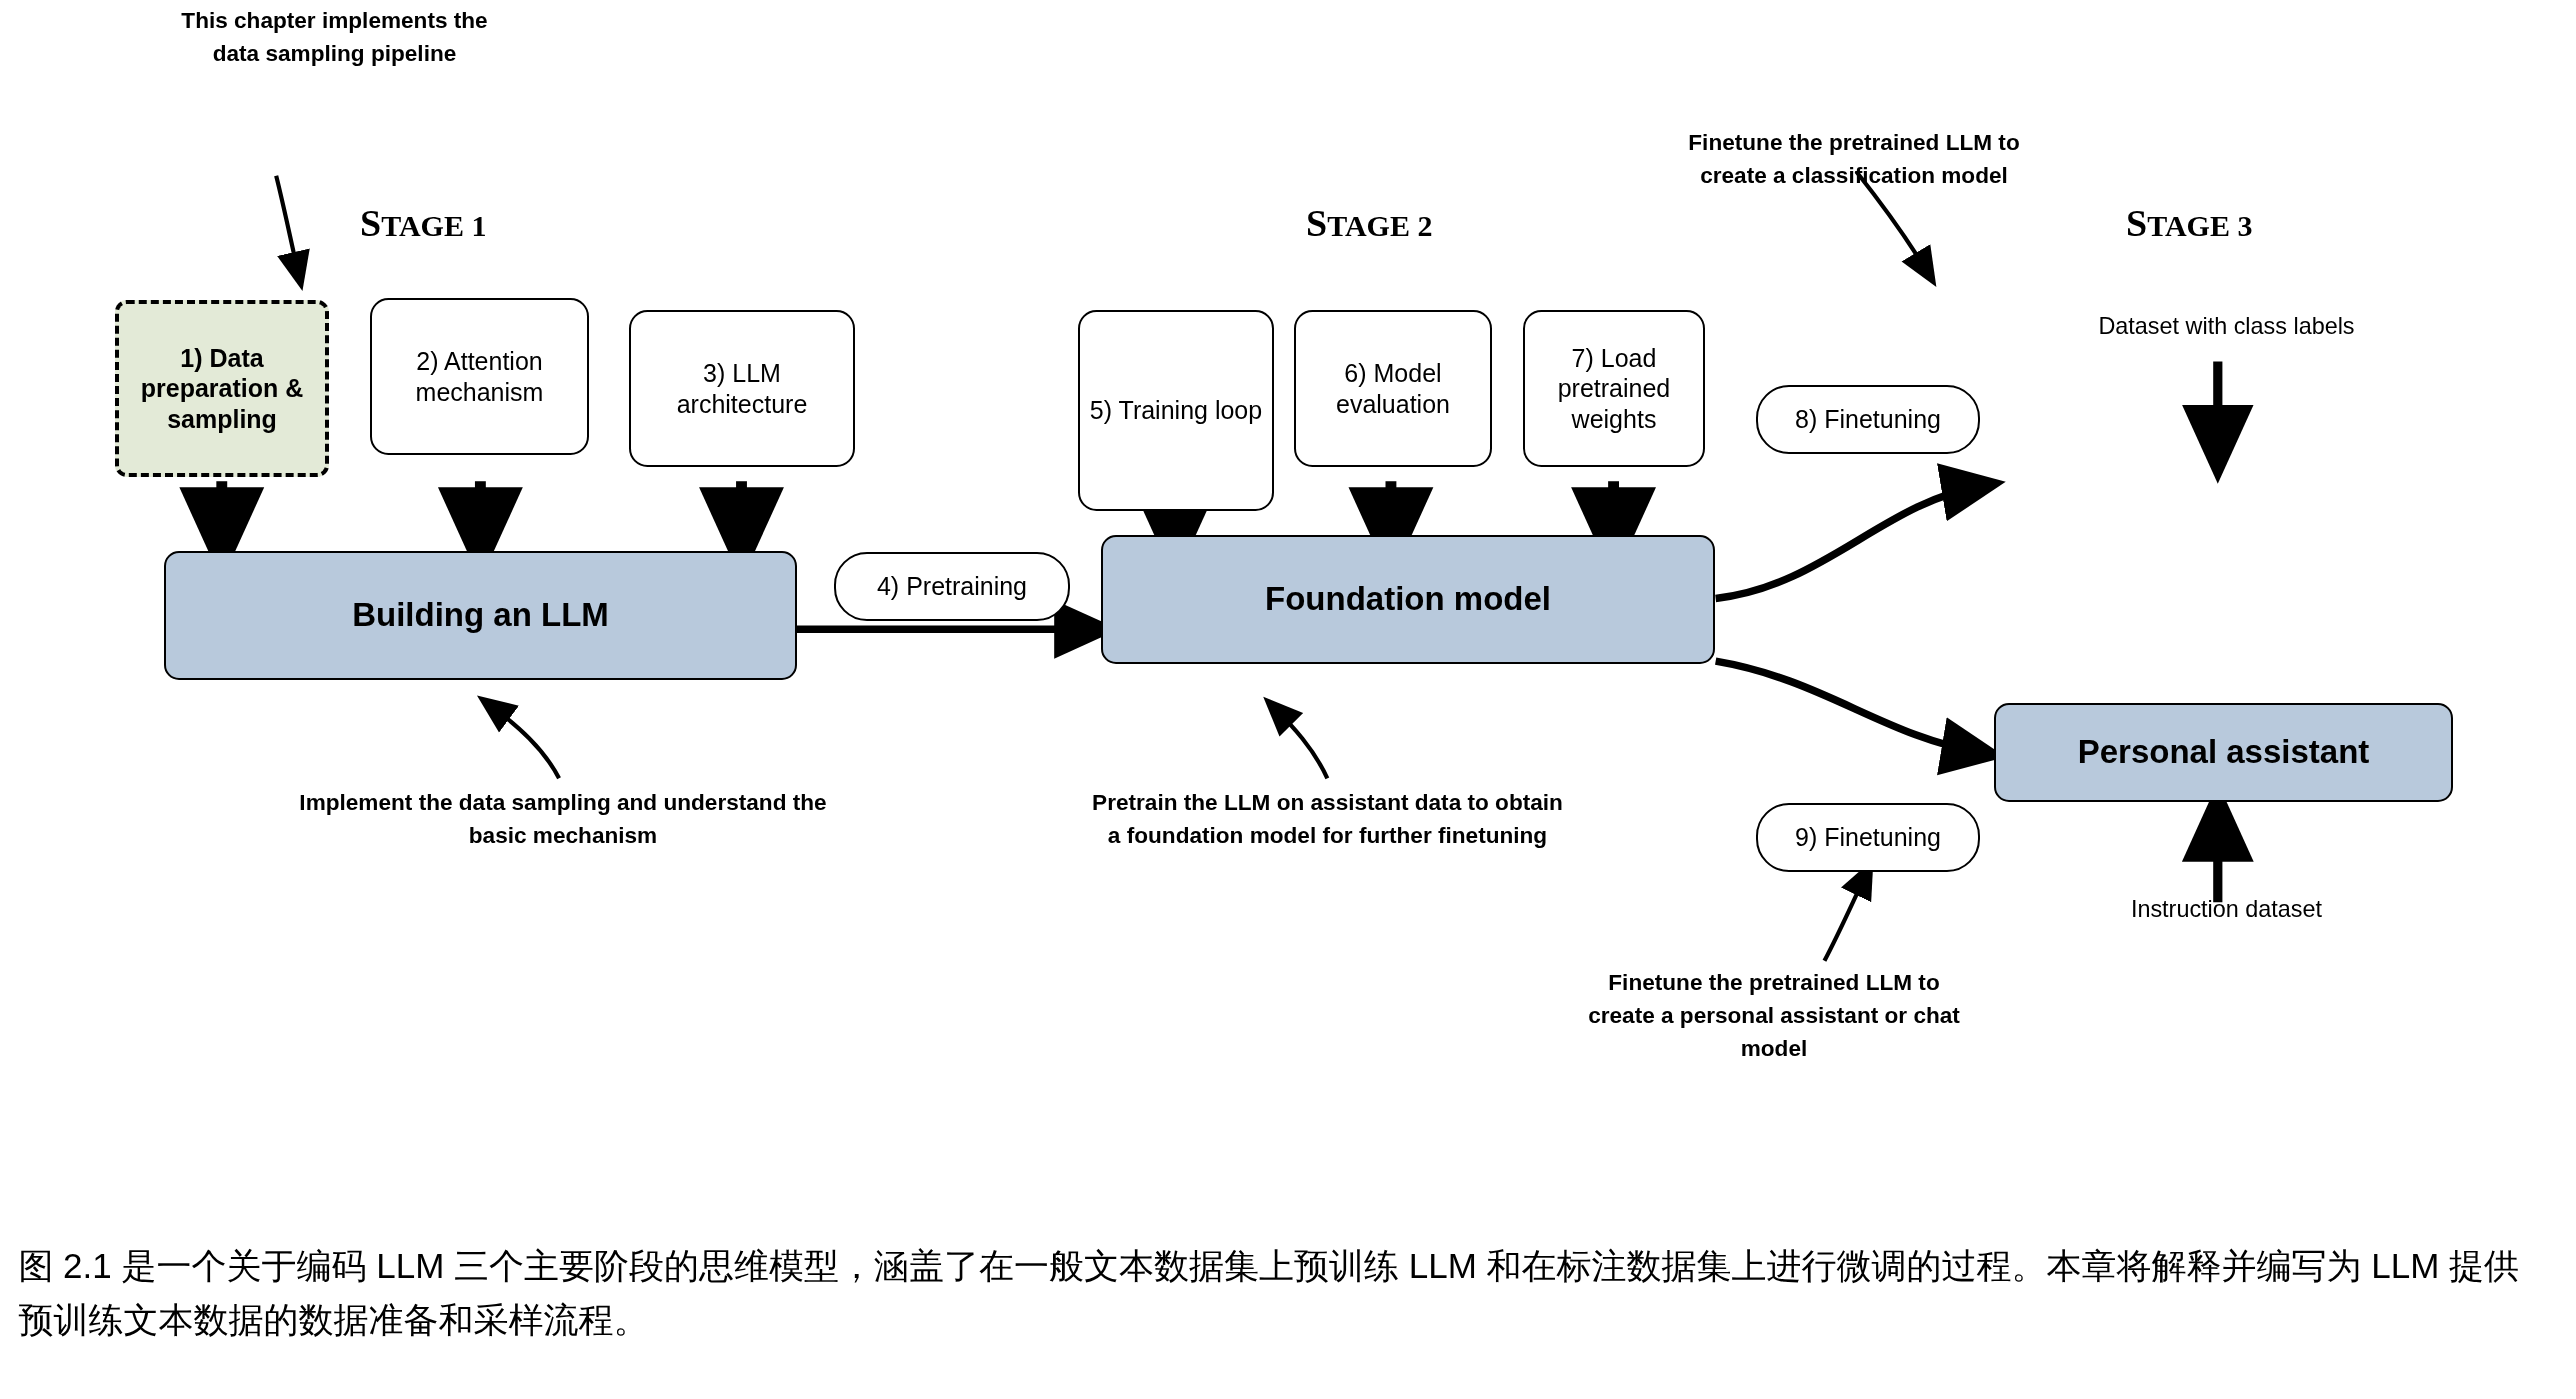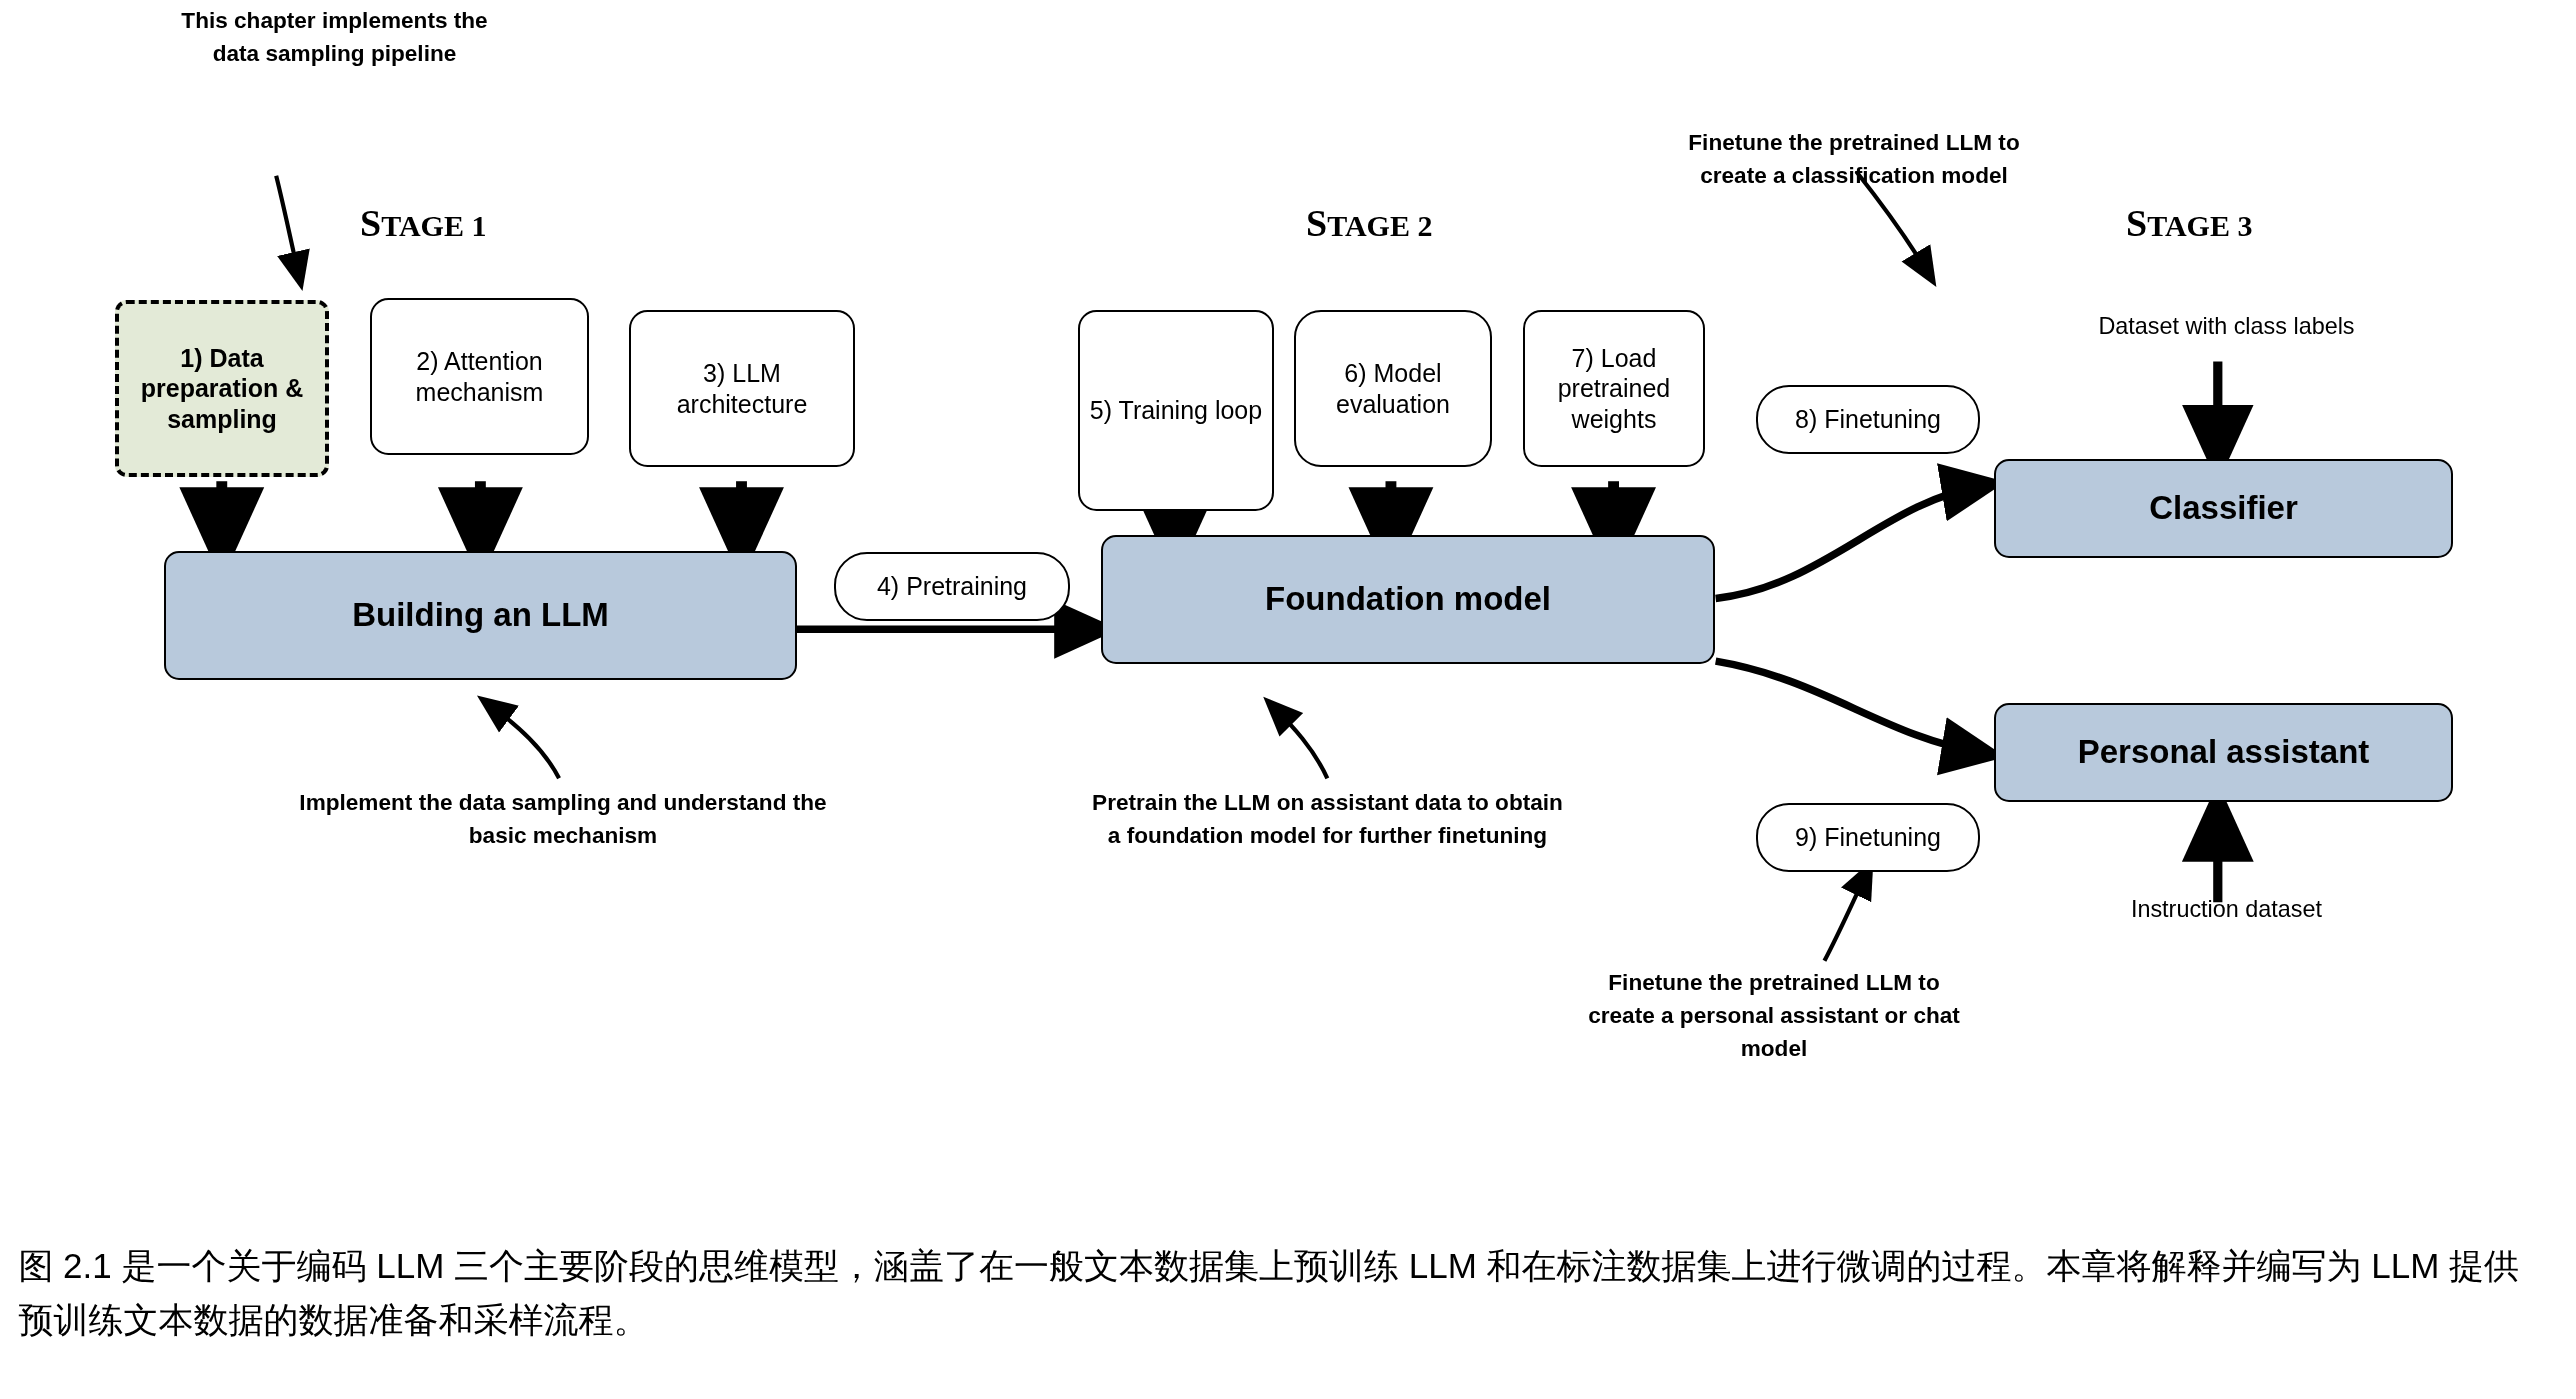--- a/index.html
+++ b/index.html
@@ -176,31 +176,30 @@
   <div class="node stepbox" style="left:370px; top:298px; width:219px; height:157px;">2) Attention mechanism</div>
 
   <div class="node stepbox" style="left:629px; top:310px; width:226px; height:157px;">3) LLM architecture</div>
 
   <div class="node bigbox" style="left:164px; top:551px; width:633px; height:129px;">Building an LLM</div>
 
   <div class="node pillbox" style="left:834px; top:552px; width:236px; height:69px;">4) Pretraining</div>
 
   <div class="node stepbox" style="left:1078px; top:310px; width:196px; height:201px;text-align:center;">5) Training loop</div>
 
-  <div class="node stepbox" style="left:1294px; top:310px; width:198px; height:157px;border-radius:27px;">6) Model evaluation</div>
+  <div class="node stepbox" style="left:1294px; top:310px; width:198px; height:157px;">6) Model evaluation</div>
 
   <div class="node stepbox" style="left:1523px; top:310px; width:182px; height:157px;">7) Load pretrained weights</div>
 
   <div class="node bigbox" style="left:1101px; top:535px; width:614px; height:129px;">Foundation model</div>
 
   <div class="node pillbox" style="left:1756px; top:385px; width:224px; height:69px;">8) Finetuning</div>
 
   <div class="node pillbox" style="left:1756px; top:803px; width:224px; height:69px;">9) Finetuning</div>
 
-  <div class="node bigbox" style="left:1994px; top:459px; width:459px; height:99px;">Classifier</div>
 
   <div class="node bigbox" style="left:1994px; top:703px; width:459px; height:99px;">Personal assistant</div>
 
   <div class="plain" style="left:2009px; top:311px; width:435px;">Dataset with class labels</div>
 
   <div class="plain" style="left:2009px; top:894px; width:435px;">Instruction dataset</div>
 
   <div class="annot" style="left:1674px; top:107px; width:360px;margin-top:20px;">Finetune the pretrained LLM to create a classification model</div>
 
   <div class="annot" style="left:291px; top:787px; width:544px;">Implement the data sampling and understand the basic mechanism</div>

